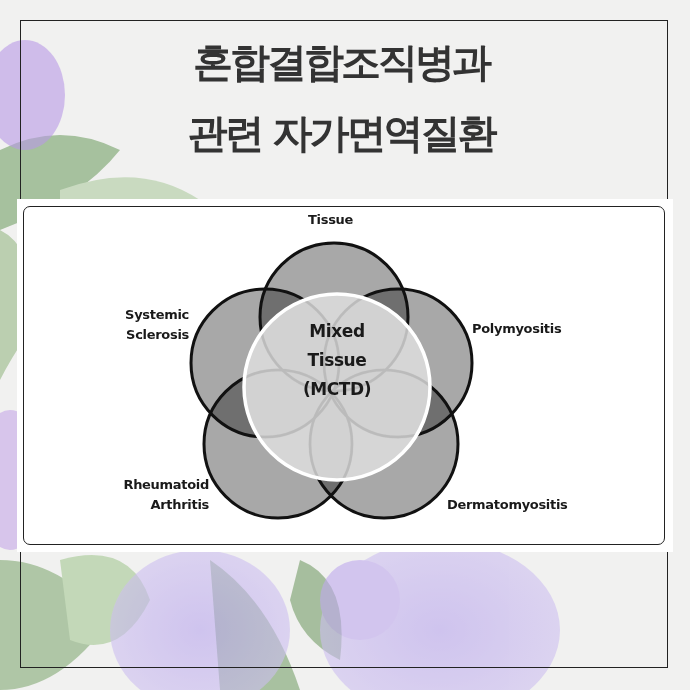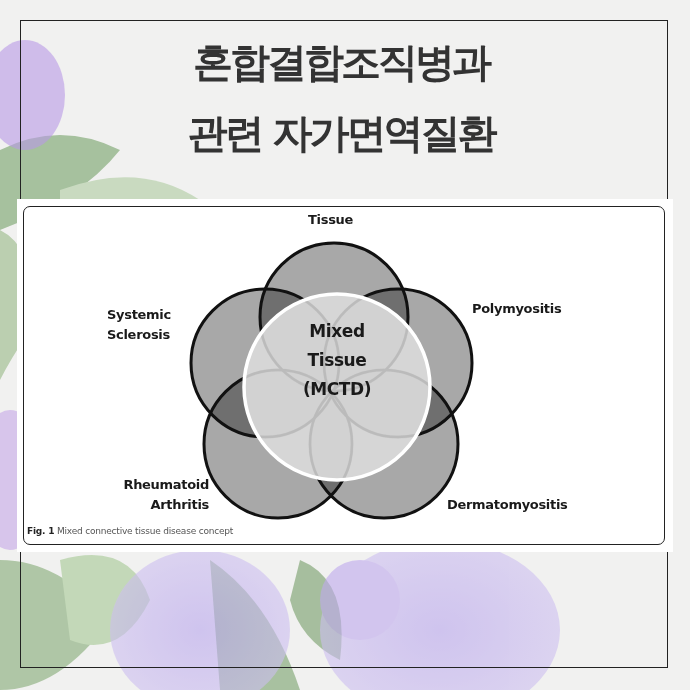--- a/index.html
+++ b/index.html
@@ -148,32 +148,28 @@
 
   <div style="position:absolute; left:220px; top:118px; width:200px; text-align:center; font-family:'DejaVu Sans',sans-serif; font-weight:bold; font-size:17px; line-height:29px; color:#1a1a1a; letter-spacing:-0.4px;">
     <div>Mixed</div>
     <div>Tissue</div>
     <div>(MCTD)</div>
   </div>
 
   <div class="label" style="left:291px; top:11px;">
     <span>Tissue</span>
   </div>
-  <div class="label" style="left:455px; top:100px;text-align:center;">
+  <div class="label" style="left:455px; top:120px;text-align:center;">
     <span>Polymyositis</span>
   </div>
   <div class="label" style="left:92px; top:276px; text-align:right; width:100px;">
     <div>Rheumatoid</div>
     <div>Arthritis</div>
   </div>
   <div class="label" style="left:430px; top:296px;">
     <span>Dermatomyositis</span>
   </div>
-  <div class="label" style="left:90px; top:106px; text-align:left; width:82px;">
+  <div class="label" style="left:90px; top:106px; text-align:right; width:82px;">
     <div>Systemic</div>
     <div>Sclerosis</div>
   </div>
 
-  <div class="caption">
-    <b>Fig. 1</b>
-    <span>Mixed connective tissue disease concept</span>
-  </div>
 </div>
 
 </body></html>

